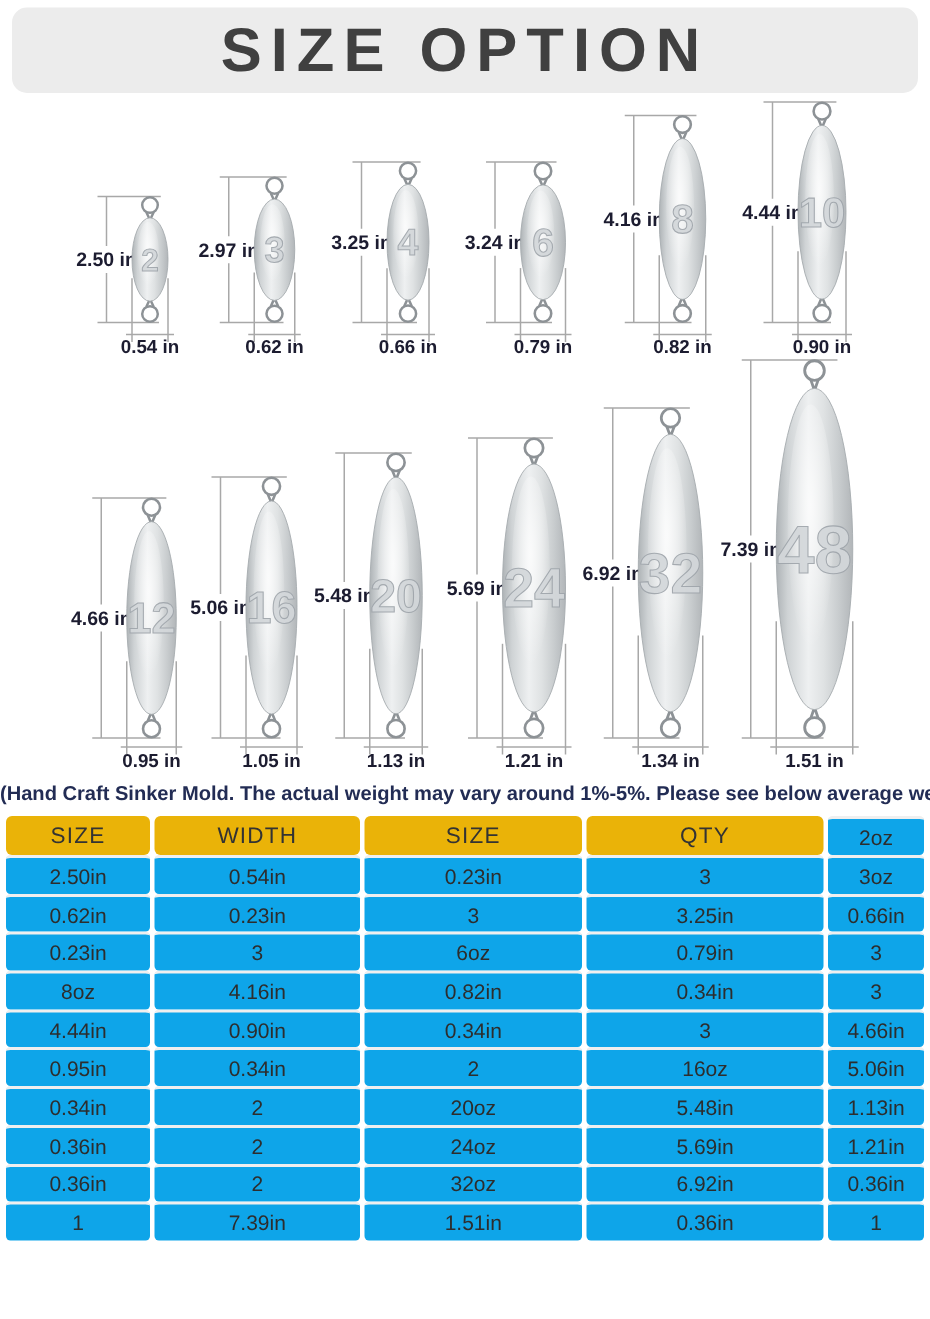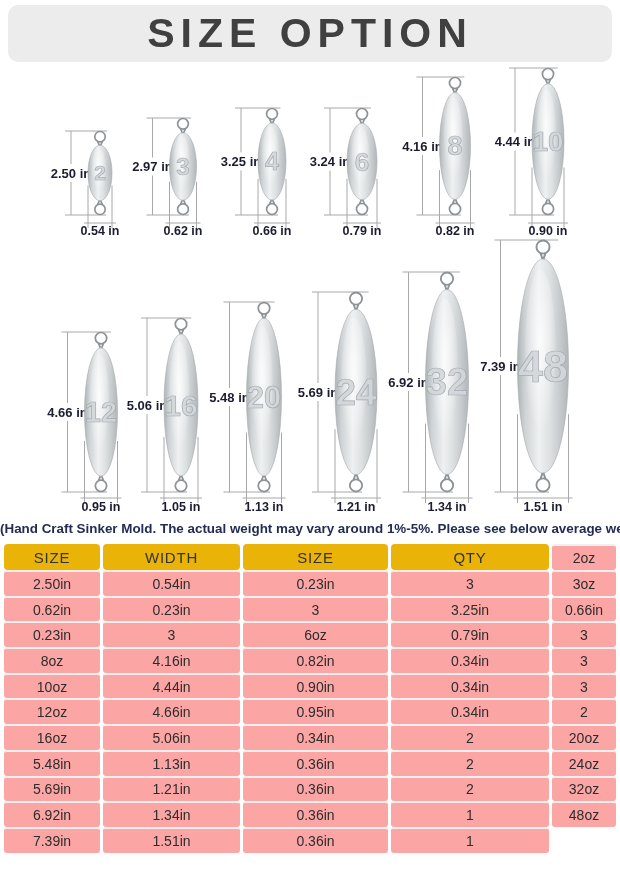--- a/index.html
+++ b/index.html
@@ -28,21 +28,21 @@
     grid-template-rows:26px;
     grid-auto-rows:25.7px;
     column-gap:3px;
   }
   .hcell{
     background:#eab308;border-radius:4px;
     display:flex;align-items:center;justify-content:center;
     font-size:15px;font-weight:400;color:#333333;letter-spacing:0.8px;
   }
   .bcell{
-    background:#fca5a5;border-radius:3px;border-top:2px solid #efefef;
+    background:#0ea5e9;border-radius:3px;border-top:2px solid #efefef;
     display:flex;align-items:center;justify-content:center;
     font-size:14px;color:#2d2d2d;
   }
 </style>
 </head>
 <body>
 
 <div class="page">
 
   <div class="banner" style="background: rgb(236, 236, 236);">
@@ -305,49 +305,45 @@
       <div class="bcell">0.23in</div>
       <div class="bcell">3</div>
       <div class="bcell">6oz</div>
       <div class="bcell">0.79in</div>
       <div class="bcell">3</div>
       <div class="bcell">8oz</div>
       <div class="bcell">4.16in</div>
       <div class="bcell">0.82in</div>
       <div class="bcell">0.34in</div>
       <div class="bcell">3</div>
-      <div class="bcell">10oz</div>
       <div class="bcell">4.44in</div>
       <div class="bcell">0.90in</div>
       <div class="bcell">0.34in</div>
       <div class="bcell">3</div>
-      <div class="bcell">12oz</div>
       <div class="bcell">4.66in</div>
       <div class="bcell">0.95in</div>
       <div class="bcell">0.34in</div>
       <div class="bcell">2</div>
       <div class="bcell">16oz</div>
       <div class="bcell">5.06in</div>
       <div class="bcell">0.34in</div>
       <div class="bcell">2</div>
       <div class="bcell">20oz</div>
       <div class="bcell">5.48in</div>
       <div class="bcell">1.13in</div>
       <div class="bcell">0.36in</div>
       <div class="bcell">2</div>
       <div class="bcell">24oz</div>
       <div class="bcell">5.69in</div>
       <div class="bcell">1.21in</div>
       <div class="bcell">0.36in</div>
       <div class="bcell">2</div>
       <div class="bcell">32oz</div>
       <div class="bcell">6.92in</div>
-      <div class="bcell">1.34in</div>
       <div class="bcell">0.36in</div>
       <div class="bcell">1</div>
-      <div class="bcell">48oz</div>
       <div class="bcell">7.39in</div>
       <div class="bcell">1.51in</div>
       <div class="bcell">0.36in</div>
       <div class="bcell">1</div>
     </div>
 
 </div>
 
 </body></html>

